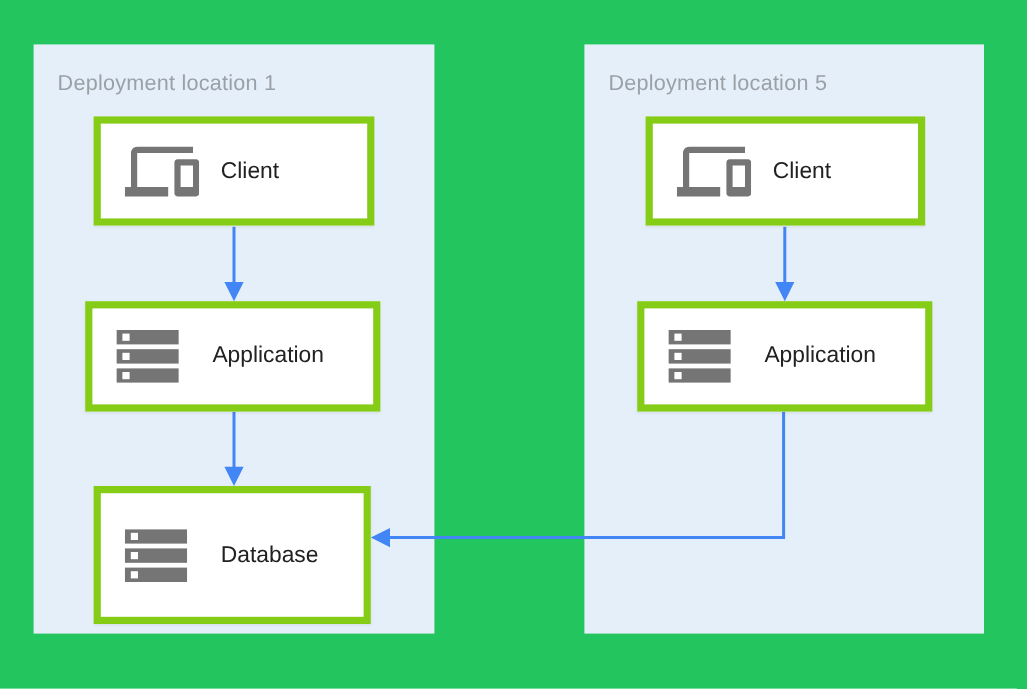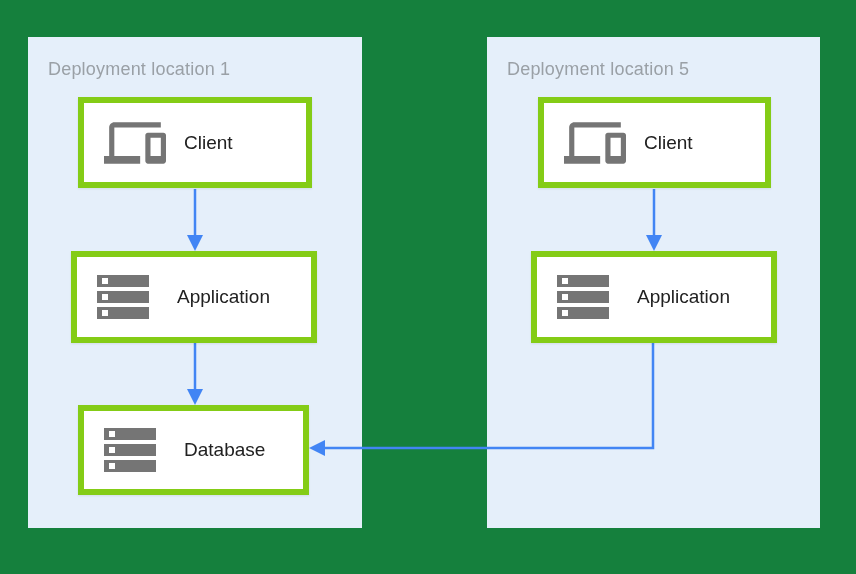--- a/index.html
+++ b/index.html
@@ -1,20 +1,20 @@
 <!DOCTYPE html>
 <html><head>
 <meta charset="utf-8">
 <style>
   html, body { margin: 0; padding: 0; background: #ffffff; }
   .canvas {
     position: relative;
     width: 856px;
     height: 574px;
-    background: #15803d;
+    background: #22c55e;
     font-family: "Liberation Sans", sans-serif;
     overflow: hidden;
   }
   .panel {
     position: absolute;
     background: #E5EFFA;
   }
   #panel-1 { left: 28px;  top: 37px; width: 334px; height: 491px; }
   #panel-2 { left: 487px; top: 37px; width: 333px; height: 491px; }
   .group-label {
@@ -30,21 +30,21 @@
     position: absolute;
     background: #ffffff;
     border: 6px solid #84cc16;
     box-sizing: border-box;
     display: flex;
     align-items: center;
     box-shadow: 0 1px 2px rgba(60,64,67,0.10);
   }
   #node-client1 { left: 78px;  top: 97px;  width: 234px; height: 91px; }
   #node-app1    { left: 71px;  top: 251px; width: 246px; height: 92px; }
-  #node-db1     { left: 78px;  top: 405px; width: 231px; height: 90px; }
+  #node-db1     { left: 78px;  top: 405px; width: 231px; height: 115px; }
   #node-client2 { left: 538px; top: 97px;  width: 233px; height: 91px; }
   #node-app2    { left: 531px; top: 251px; width: 246px; height: 92px; }
   .node .icon {
     width: 64px;
     margin-left: 20px;
     display: flex;
     align-items: center;
     justify-content: flex-start;
     flex: 0 0 auto;
   }

